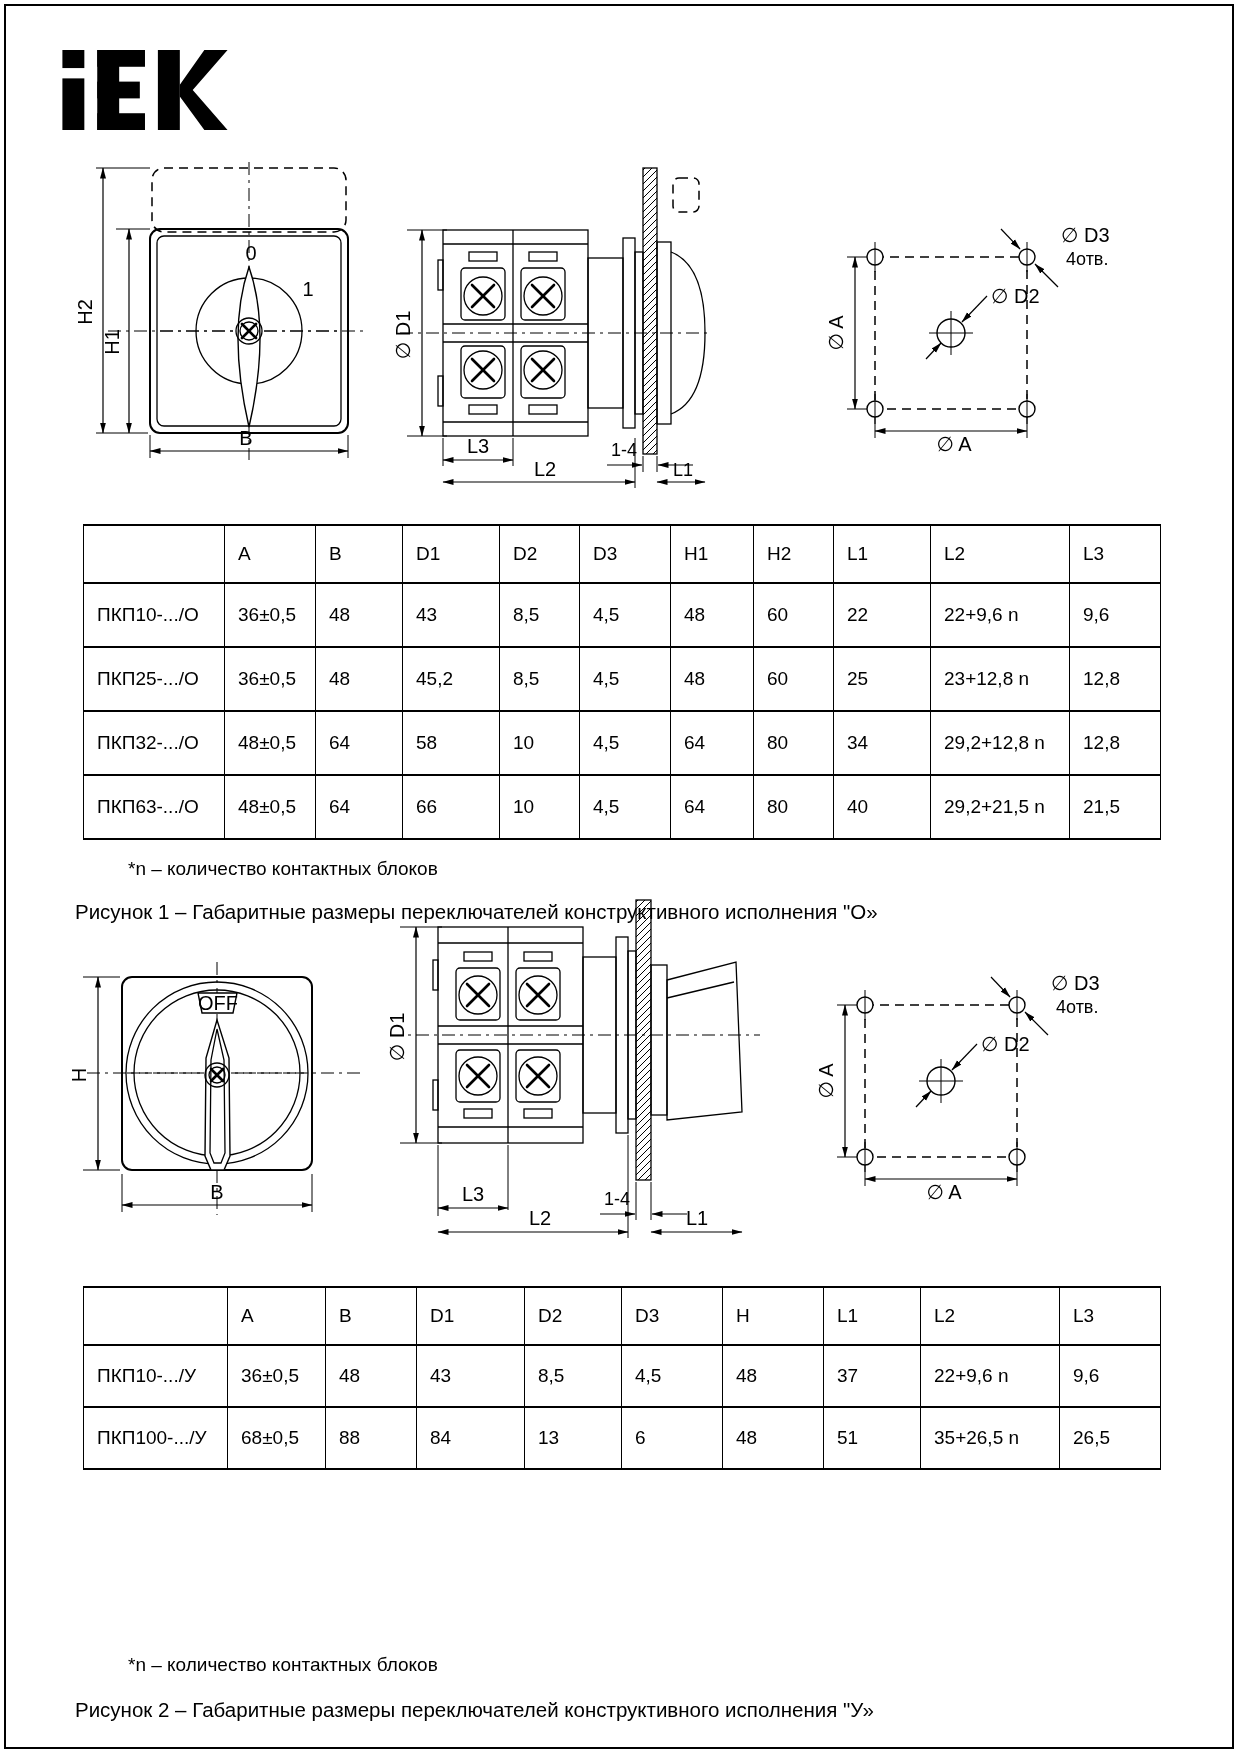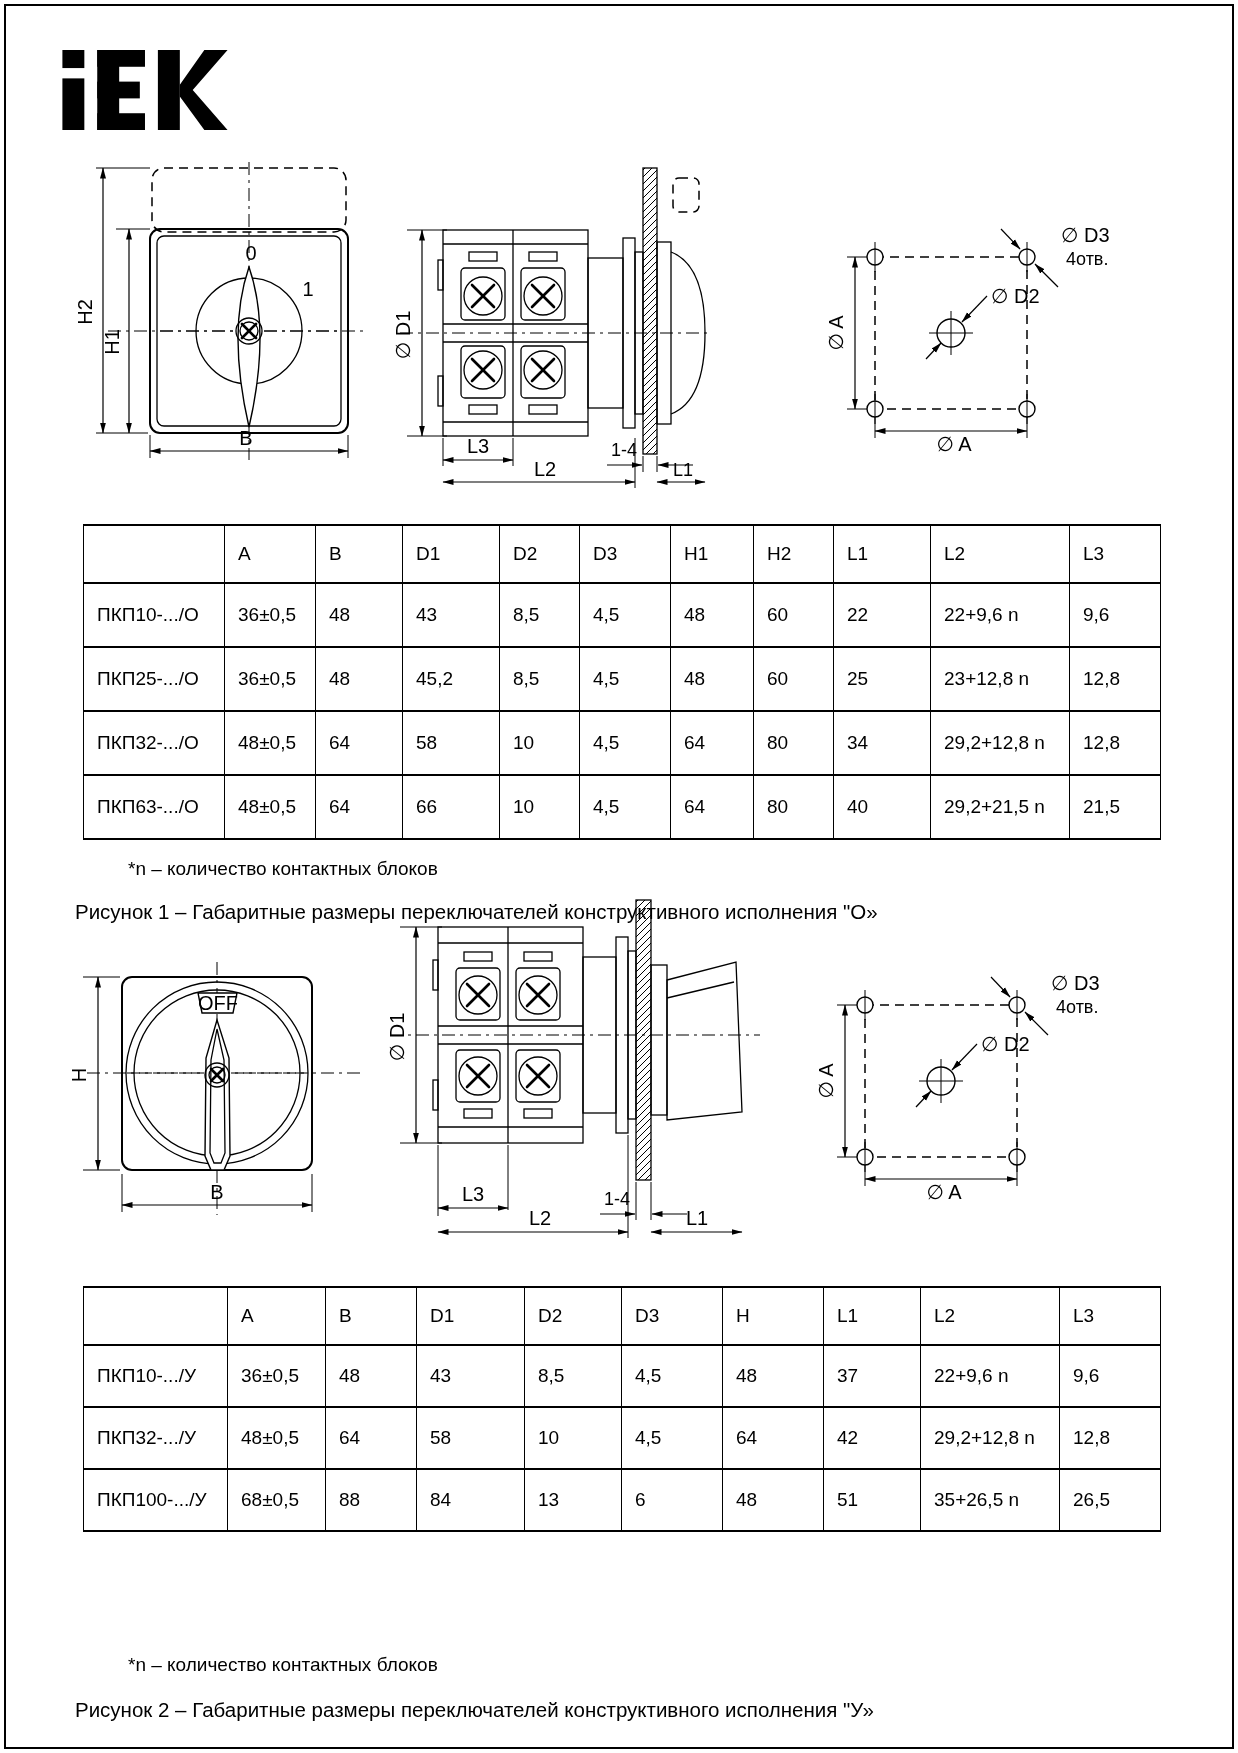--- a/index.html
+++ b/index.html
@@ -498,32 +498,20 @@
           <td>48</td>
           <td>43</td>
           <td>8,5</td>
           <td>4,5</td>
           <td>48</td>
           <td>37</td>
           <td>22+9,6 n</td>
           <td>9,6</td>
         </tr>
         <tr>
-          <td>ПКП32-.../У</td>
-          <td>48±0,5</td>
-          <td>64</td>
-          <td>58</td>
-          <td>10</td>
-          <td>4,5</td>
-          <td>64</td>
-          <td>42</td>
-          <td>29,2+12,8 n</td>
-          <td>12,8</td>
-        </tr>
-        <tr>
           <td>ПКП100-.../У</td>
           <td>68±0,5</td>
           <td>88</td>
           <td>84</td>
           <td>13</td>
           <td>6</td>
           <td>48</td>
           <td>51</td>
           <td>35+26,5 n</td>
           <td>26,5</td>

